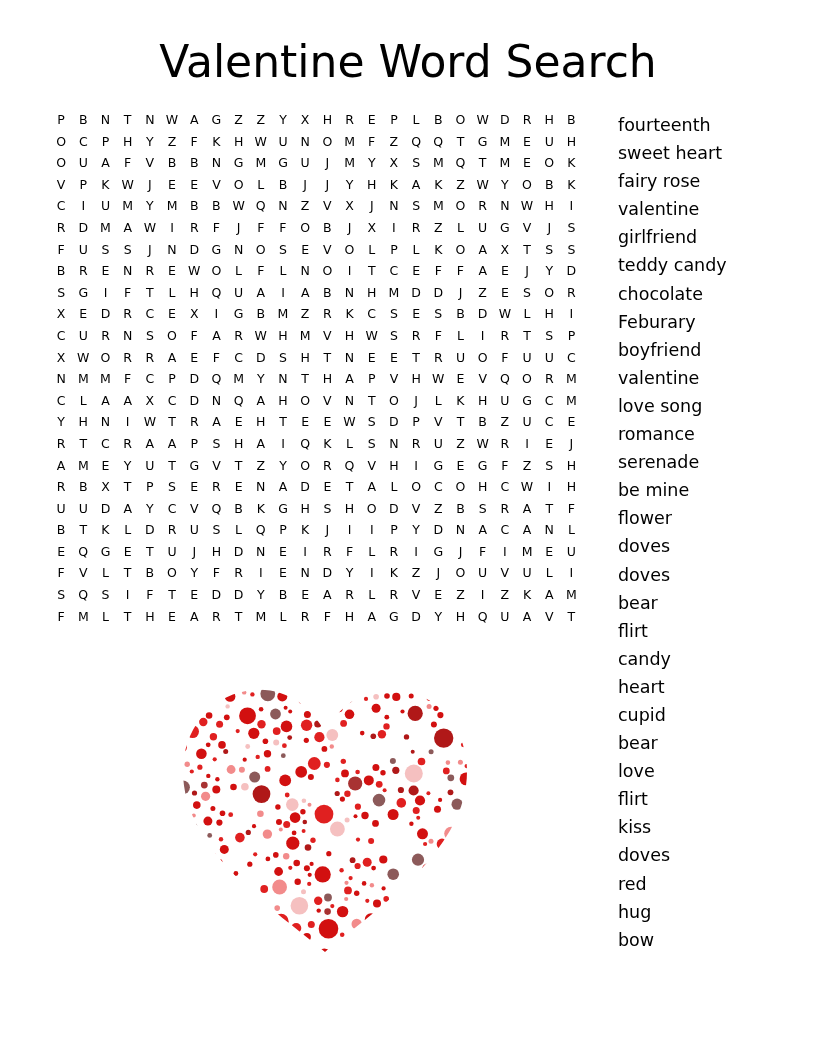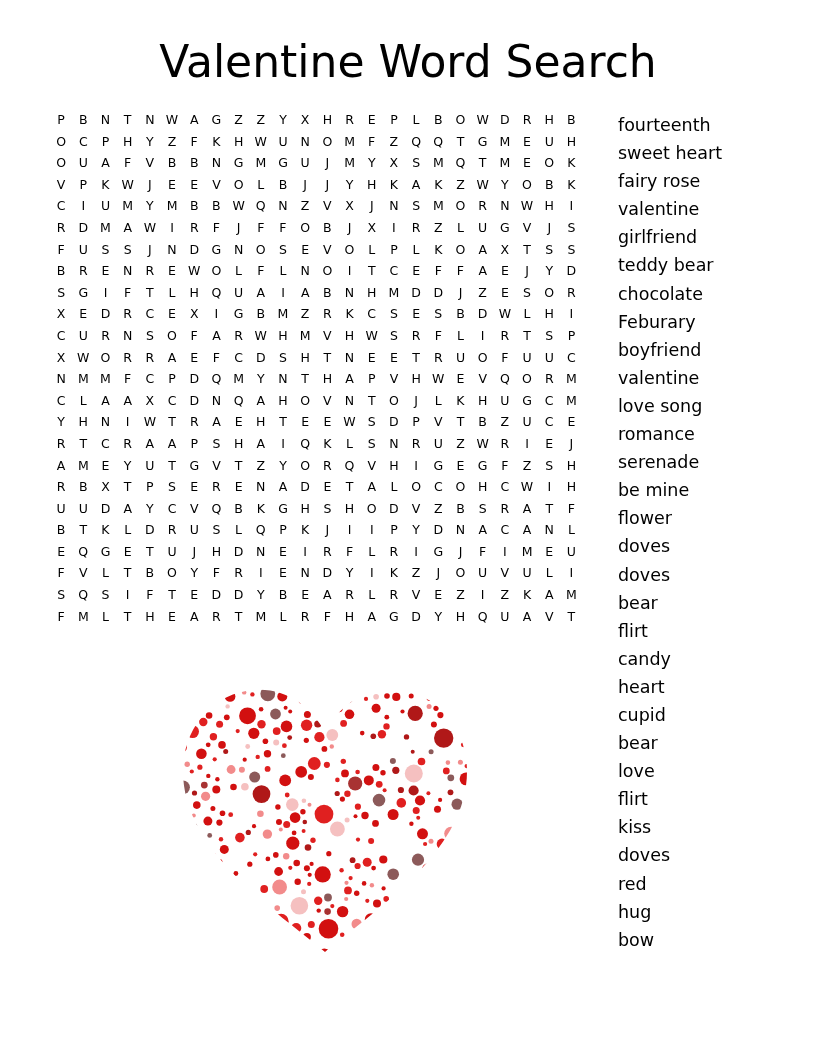--- a/index.html
+++ b/index.html
@@ -705,21 +705,21 @@
           <span class="grid-cell">V</span>
           <span class="grid-cell">T</span>
         </div>
       </div>
     <div class="words" id="words-root">
         <div class="word-item">fourteenth</div>
         <div class="word-item">sweet heart</div>
         <div class="word-item">fairy rose</div>
         <div class="word-item">valentine</div>
         <div class="word-item">girlfriend</div>
-        <div class="word-item">teddy bear</div>
+        <div class="word-item">teddy candy</div>
         <div class="word-item">chocolate</div>
         <div class="word-item">Feburary</div>
         <div class="word-item">boyfriend</div>
         <div class="word-item">valentine</div>
         <div class="word-item">love song</div>
         <div class="word-item">romance</div>
         <div class="word-item">serenade</div>
         <div class="word-item">be mine</div>
         <div class="word-item">flower</div>
         <div class="word-item">doves</div>

